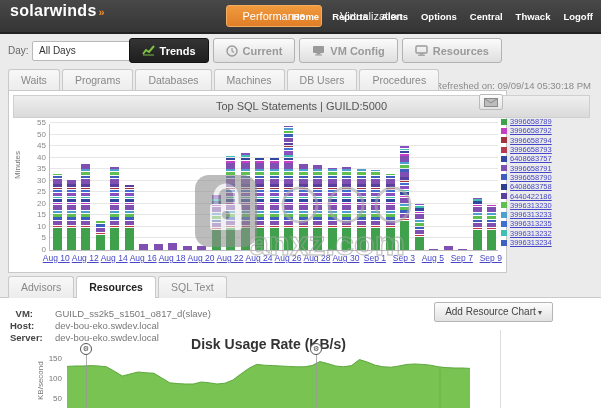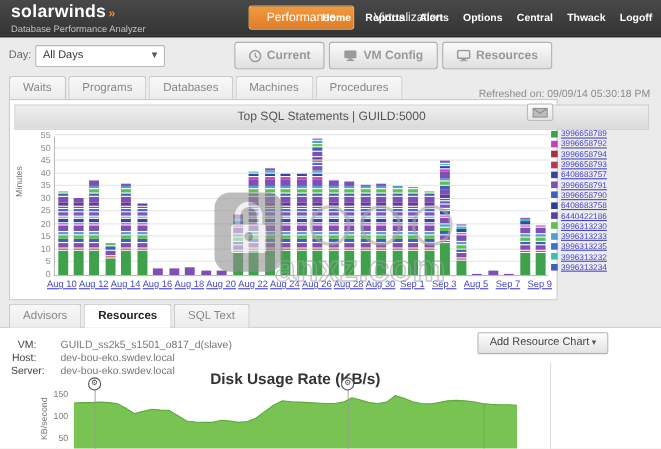--- a/index.html
+++ b/index.html
@@ -69,21 +69,21 @@
   .legend-item { display:flex; align-items:center; gap:3px; height:9.3px; cursor:pointer; }
   .legend-swatch { width:6px; height:6px; flex:0 0 6px; }
   .legend-label { font-size:7.5px; color:#4646c8; text-decoration:underline; }
 
   
   .tabstrip.bottom { left:8px; top:276px; z-index:2; }
   .bottom-sheet { position:absolute; left:0; top:297px; width:601px; height:111px;
                   background:#fff; border-top:1px solid #c9c9c9; }
   .info-block { position:absolute; left:10px; top:10px; }
   .info-row { display:flex; font-size:9.5px; line-height:12px; }
-  .info-label { width:45px; text-align:right; font-weight:normal; color:#444; padding-right:22px; }
+  .info-label { width:45px; text-align:right; font-weight:bold; color:#444; padding-right:22px; }
   .info-value { color:#777; }
   .add-chart-btn { position:absolute; right:48px; top:4px; height:20px; padding:0 10px;
                    background:linear-gradient(#fdfdfd,#e2e2e2); border:1px solid #b5b5b5; border-radius:2px;
                    font-size:10px; color:#444; line-height:18px; cursor:pointer; }
   .add-chart-btn::after { content:" ▾"; font-size:8px; color:#555; }
 
   .disk-chart { position:absolute; left:0; top:336px; width:601px; height:72px; }
   .disk-title { position:absolute; left:67px; top:0; width:403px; text-align:center;
                 font-size:14px; font-weight:bold; color:#333; }
   .disk-ylab { position:absolute; font-size:8px; color:#777; width:18px; text-align:right; left:44px; }
@@ -97,39 +97,47 @@
   .pane-divider { position:absolute; left:500px; top:330px; width:1px; height:78px; background:#ddd; }
 
   .watermark { position:absolute; left:150px; top:160px; pointer-events:none; opacity:.6; z-index:5; }
 </style>
 </head>
 <body>
 
 <div class="header">
   <div class="logo-block">
     <div class="logo-text"><span>solarwinds</span><span class="logo-mark">»</span></div>
-    <div class="logo-sub">Database Performance Analyzer</div>
   </div>
   <div class="perf-btn">Performance</div>
   <div class="virt-label">Virtualization</div>
   <div class="top-nav" id="topNav">
       <span>Home</span>
       <span>Reports</span>
       <span>Alerts</span>
       <span>Options</span>
       <span>Central</span>
       <span>Thwack</span>
       <span>Logoff</span>
     </div>
 </div>
 
 <div class="toolbar">
   <span class="day-label">Day:</span>
   <div class="day-select"><span>All Days</span></div>
   <div class="view-btns" id="viewBtns">
+      <div class="vbtn active">
+        <span>
+          <svg width="13" height="11" viewBox="0 0 13 11">
+            <path d="M1 9 L4 5 L7 7 L12 1" fill="none" stroke="#7dc242" stroke-width="2"></path>
+            <path d="M1 10 h11" stroke="#7dc242" stroke-width="1"></path>
+          </svg>
+        </span>
+        <span>Trends</span>
+      </div>
       <div class="vbtn">
         <span>
           <svg width="12" height="12" viewBox="0 0 12 12">
             <circle cx="6" cy="6" r="5" fill="none" stroke="#9a9a9a" stroke-width="1.4"></circle>
             <path d="M6 3 V6 L8 7.5" fill="none" stroke="#9a9a9a" stroke-width="1.2"></path>
           </svg>
         </span>
         <span>Current</span>
       </div>
       <div class="vbtn">
@@ -155,20 +163,21 @@
     </div>
 </div>
 
 <div class="refresh-line">Refreshed on: 09/09/14 05:30:18 PM</div>
 
 <div class="tabstrip top" id="topTabs">
     <div class="tab">Waits</div>
     <div class="tab">Programs</div>
     <div class="tab">Databases</div>
     <div class="tab">Machines</div>
+    <div class="tab">DB Users</div>
     <div class="tab">Procedures</div>
   </div>
 
 <div class="main-panel">
   <div class="chart-titlebar">Top SQL Statements | GUILD:5000</div>
   <div class="mail-btn">
     <svg width="14" height="9" viewBox="0 0 14 9">
         <rect x="0.5" y="0.5" width="13" height="8" fill="#bdbdbd" stroke="#8a8a8a"></rect>
         <path d="M0.5 0.5 L7 5 L13.5 0.5" fill="none" stroke="#8a8a8a"></path>
       </svg>

